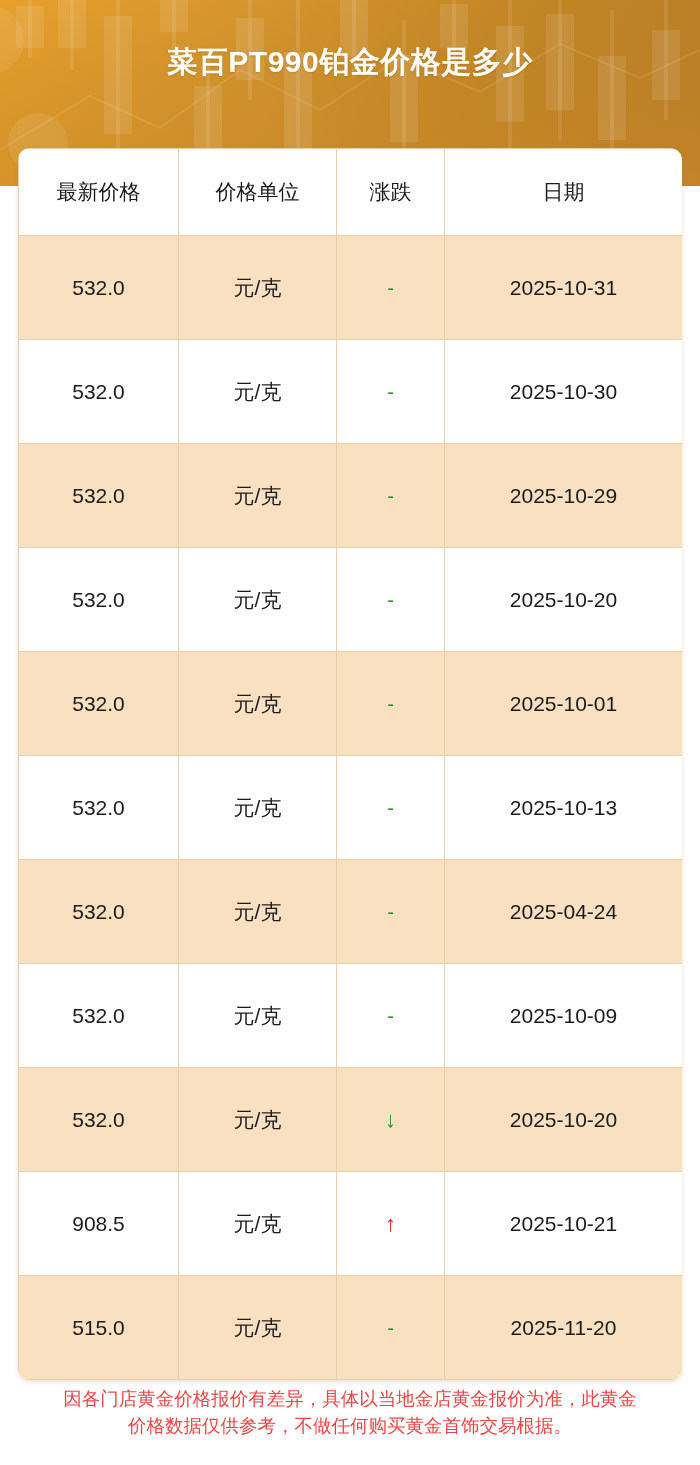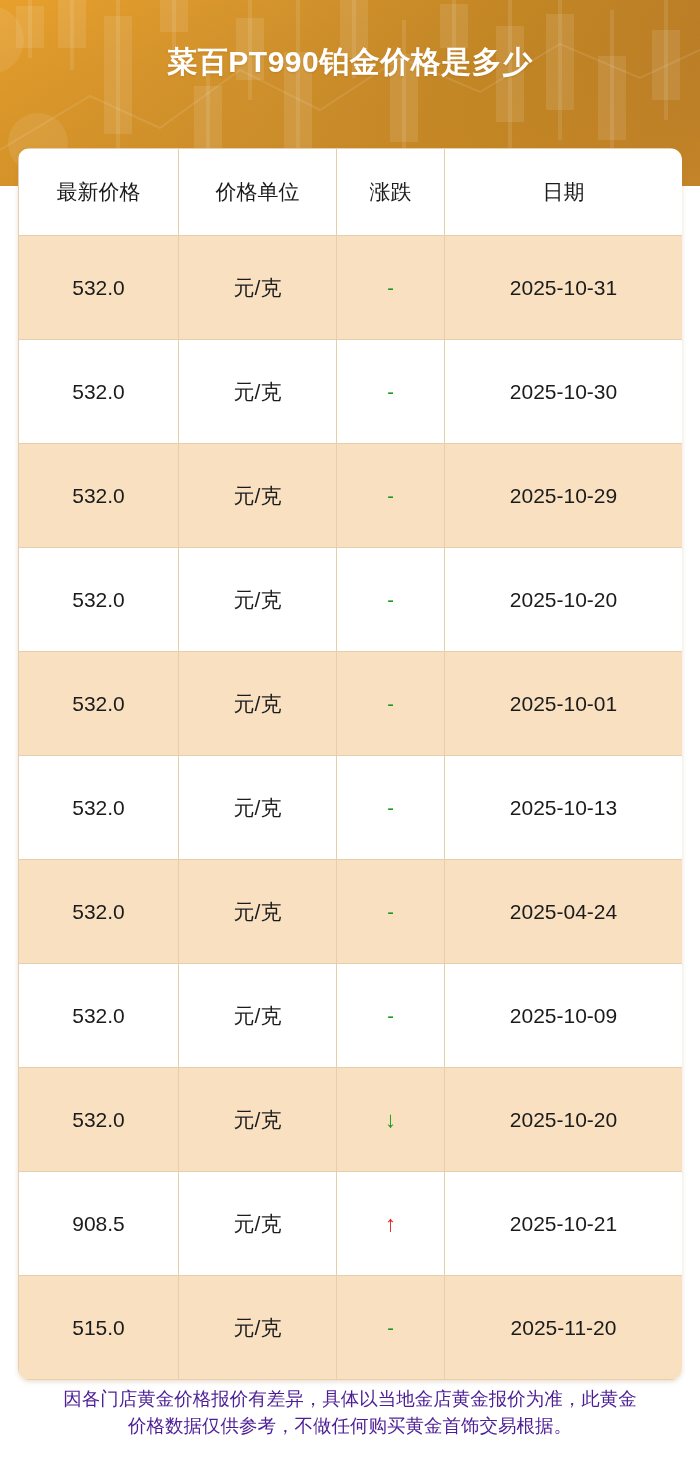--- a/index.html
+++ b/index.html
@@ -125,21 +125,21 @@
   .chg.up   { color: #e8252a; font-size: 22px; }
   .chg.down { color: #1a9c1a; font-size: 22px; }
 
   
   .footer-note {
     position: absolute;
     left: 60px;
     top: 1385px;
     width: 580px;
     text-align: center;
-    color: #4c1d95;
+    color: #ef4444;
     font-size: 18.5px;
     line-height: 27px;
     font-family: "DejaVu Sans", sans-serif;
     z-index: 2;
   }
 </style>
 </head>
 <body>
 
 <div class="banner">

